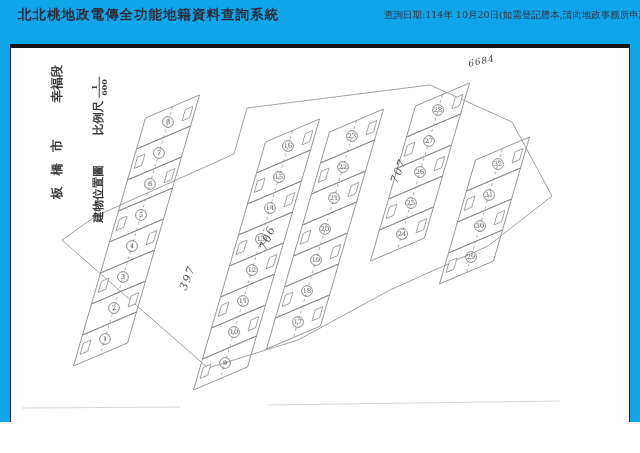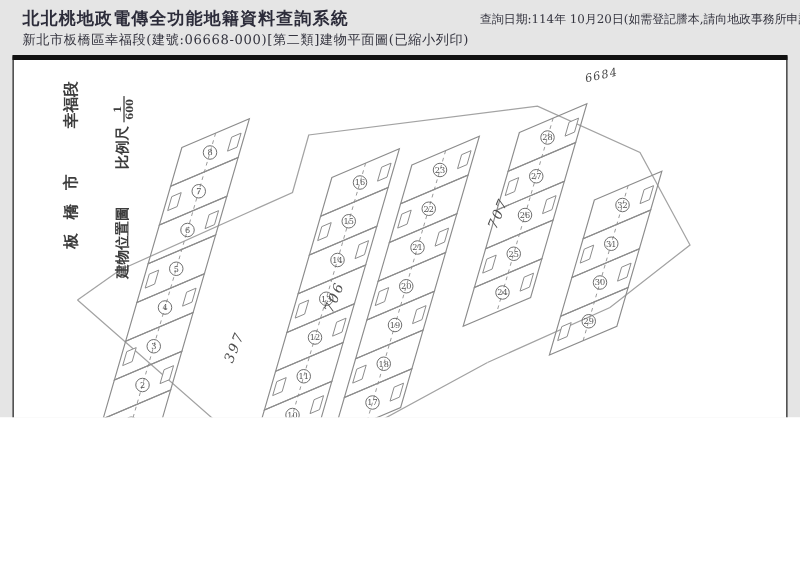--- a/index.html
+++ b/index.html
@@ -1,16 +1,16 @@
 <!DOCTYPE html>
 <html><head>
 <meta charset="utf-8">
 <style>
   html,body{margin:0;padding:0;background:#fff;}
-  #page{position:relative;width:640px;height:334px;background:#e5e5e5;overflow:hidden;
+  #page{position:relative;width:640px;height:422px;background:#0ea5e9;overflow:hidden;
         font-family:"DejaVu Serif","Liberation Serif",serif;}
   
   #sys-title{position:absolute;left:18px;top:6px;font-size:13.5px;font-weight:bold;
              color:#2c2c3a;letter-spacing:1px;}
   #doc-title{position:absolute;left:18px;top:25px;font-size:10.5px;color:#34343f;letter-spacing:.5px;}
   #date-line{position:absolute;left:384px;top:9px;font-size:9.5px;color:#34343f;white-space:nowrap;}
   
   #frame{position:absolute;left:10px;top:44px;width:618px;height:396px;background:#fff;
          border:1.5px solid #1a1a1a;border-top:4px solid #111;}
   
@@ -27,21 +27,20 @@
   #annotation{position:absolute;left:468px;top:56px;font-size:9px;font-style:italic;
               color:#4a4a4a;transform:rotate(-12deg);letter-spacing:1px;}
   svg{position:absolute;left:0;top:0;}
 </style>
 </head>
 <body>
 
 <div id="page">
 
   <div id="sys-title">北北桃地政電傳全功能地籍資料查詢系統</div>
-  <div id="doc-title">新北市板橋區幸福段(建號:06668-000)[第二類]建物平面圖(已縮小列印)</div>
   <div id="date-line">查詢日期:114年 10月20日(如需登記謄本,請向地政事務所申請。)</div>
 
   <div id="frame"></div>
 
   <svg id="plan" width="640" height="453" viewBox="0 0 640 453">
       <path d="M22,408L180,407" fill="none" stroke="#d8d8d8" stroke-width="1"></path>
       <path d="M268,405L560,401" fill="none" stroke="#d8d8d8" stroke-width="1"></path>
       <path d="M96,216L234,154L247,108L430,85L512,122L552,196L488,246L390,290" fill="none" stroke="#a3a3a3" stroke-width="1"></path>
       <path d="M62,240L208,368L298,340L390,290" fill="none" stroke="#a3a3a3" stroke-width="1"></path>
       <path d="M96,216L62,240" fill="none" stroke="#a3a3a3" stroke-width="1"></path>

